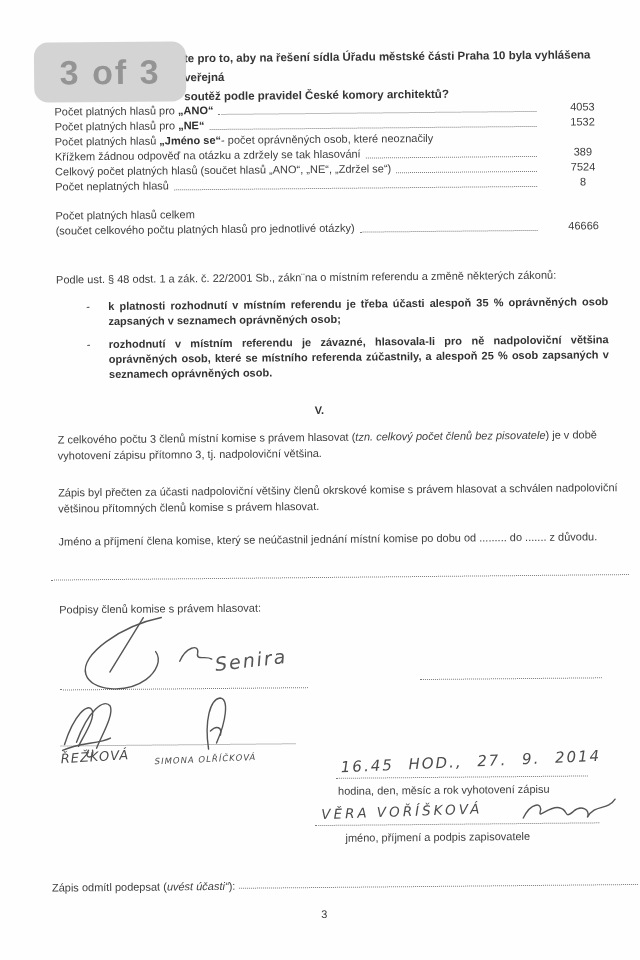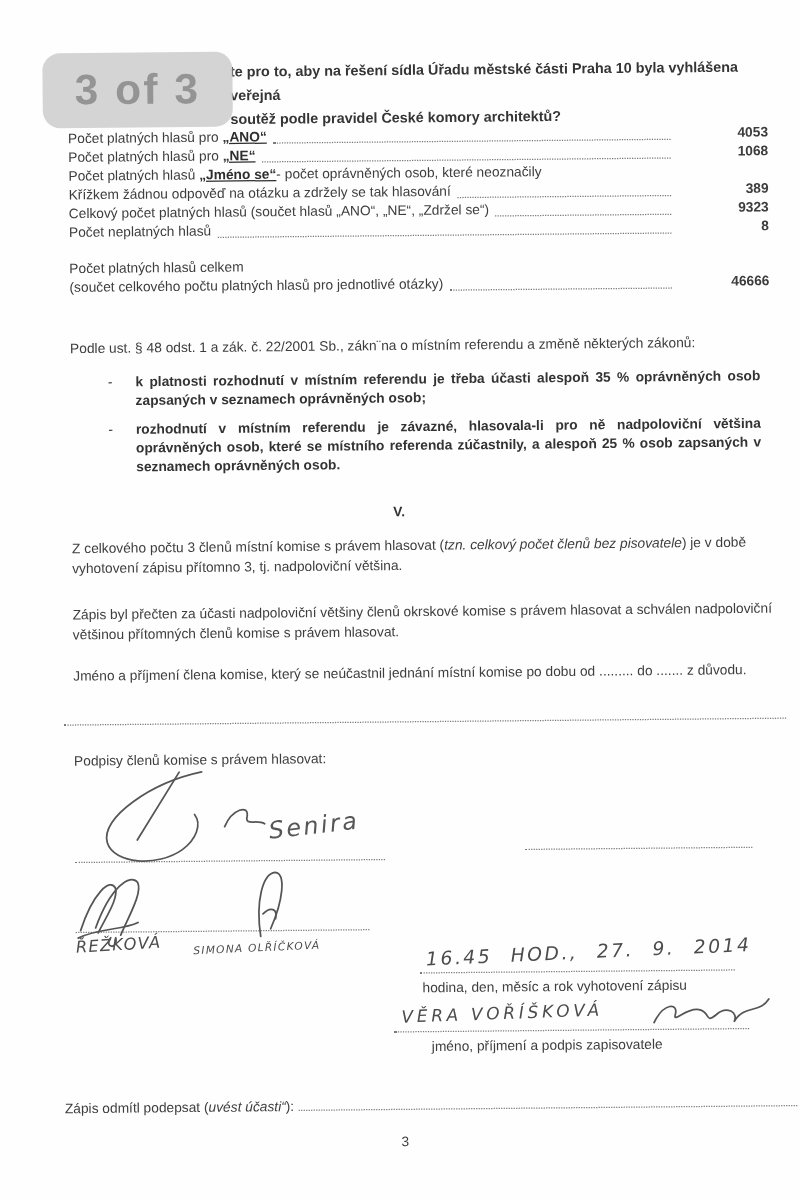--- a/index.html
+++ b/index.html
@@ -14,23 +14,23 @@
          color:#8f8f8f;letter-spacing:2px;opacity:.95;z-index:3;}
 
   
   .question{left:188px;top:48px;width:444px;font-weight:bold;color:#353535;line-height:19px;font-size:11.5px;}
 
   
   .votes{left:58px;top:102px;width:560px;line-height:15px;}
   .vrow{margin:0;}
   .fx{display:flex;align-items:flex-end;}
   .lab,.vl1{white-space:normal;}
-  .b{font-weight:bold;color:#2e2e2e;text-decoration:underline;}
+  .b{font-weight:bold;color:#2e2e2e;}
   .leader{flex:1;border-bottom:1.5px dotted #7a7a7a;margin:0 14px 3px 5px;min-width:30px;}
-  .val{width:64px;text-align:right;flex:none;font-weight:bold;}
+  .val{width:64px;text-align:center;flex:none;}
   .total{margin-top:14px;}
   .total .leader{max-width:240px;}
 
   
   .legal{left:58px;top:271px;width:577px;}
   .bullets{margin:14px 0 0 0;padding:0 0 0 30px;list-style:none;}
   .bullets li{position:relative;font-weight:bold;color:#333;line-height:15px;margin:0 0 8px 0;
               padding-left:22px;text-align:justify;width:500px;}
   .bullets li::before{content:"-";position:absolute;left:0;top:0;font-weight:normal;}
 
@@ -92,36 +92,36 @@
             <div class="fx">
               <span class="lab"><span>Počet platných hlasů pro </span><span class="b">„ANO“</span></span>
               <span class="leader"></span>
               <span class="val">4053</span>
             </div>
           </div>
           <div class="vrow">
             <div class="fx">
               <span class="lab"><span>Počet platných hlasů pro </span><span class="b">„NE“</span></span>
               <span class="leader"></span>
-              <span class="val">1068</span>
+              <span class="val">1532</span>
             </div>
           </div>
           <div class="vrow">
             <div class="vl1"><span>Počet platných hlasů </span><span class="b">„Jméno se“</span><span>- počet oprávněných osob, které neoznačily</span></div>
             <div class="fx">
               <span class="lab">Křížkem žádnou odpověď na otázku a zdržely se tak hlasování</span>
               <span class="leader"></span>
               <span class="val">389</span>
             </div>
           </div>
           <div class="vrow">
             <div class="fx">
               <span class="lab"><span>Celkový počet platných hlasů (součet hlasů „ANO“, „NE“, „Zdržel se“)</span></span>
               <span class="leader"></span>
-              <span class="val">9323</span>
+              <span class="val">7524</span>
             </div>
           </div>
           <div class="vrow">
             <div class="fx">
               <span class="lab"><span>Počet neplatných hlasů</span></span>
               <span class="leader"></span>
               <span class="val">8</span>
             </div>
           </div>
         </div>

